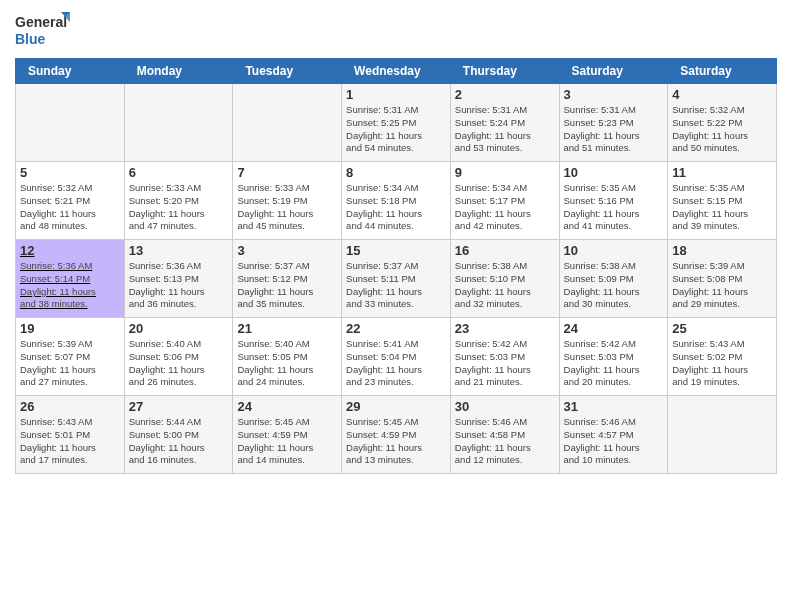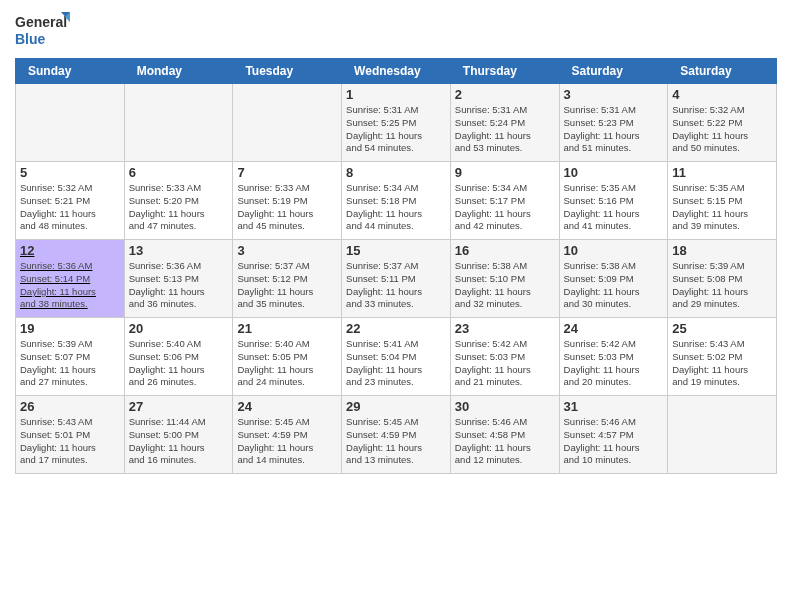--- a/index.html
+++ b/index.html
@@ -306,21 +306,21 @@
         <tr>
           <td style="background: rgb(245, 245, 245);">
             <div class="cell-day">26</div>
             <div class="cell-info" style="white-space: pre-line;">Sunrise: 5:43 AM
 Sunset: 5:01 PM
 Daylight: 11 hours
 and 17 minutes.</div>
           </td>
           <td style="background: rgb(245, 245, 245);">
             <div class="cell-day">27</div>
-            <div class="cell-info" style="white-space: pre-line;">Sunrise: 11:44 AM
+            <div class="cell-info" style="white-space: pre-line;">Sunrise: 5:44 AM
 Sunset: 5:00 PM
 Daylight: 11 hours
 and 16 minutes.</div>
           </td>
           <td style="background: rgb(245, 245, 245);">
             <div class="cell-day">24</div>
             <div class="cell-info" style="white-space: pre-line;">Sunrise: 5:45 AM
 Sunset: 4:59 PM
 Daylight: 11 hours
 and 14 minutes.</div>

